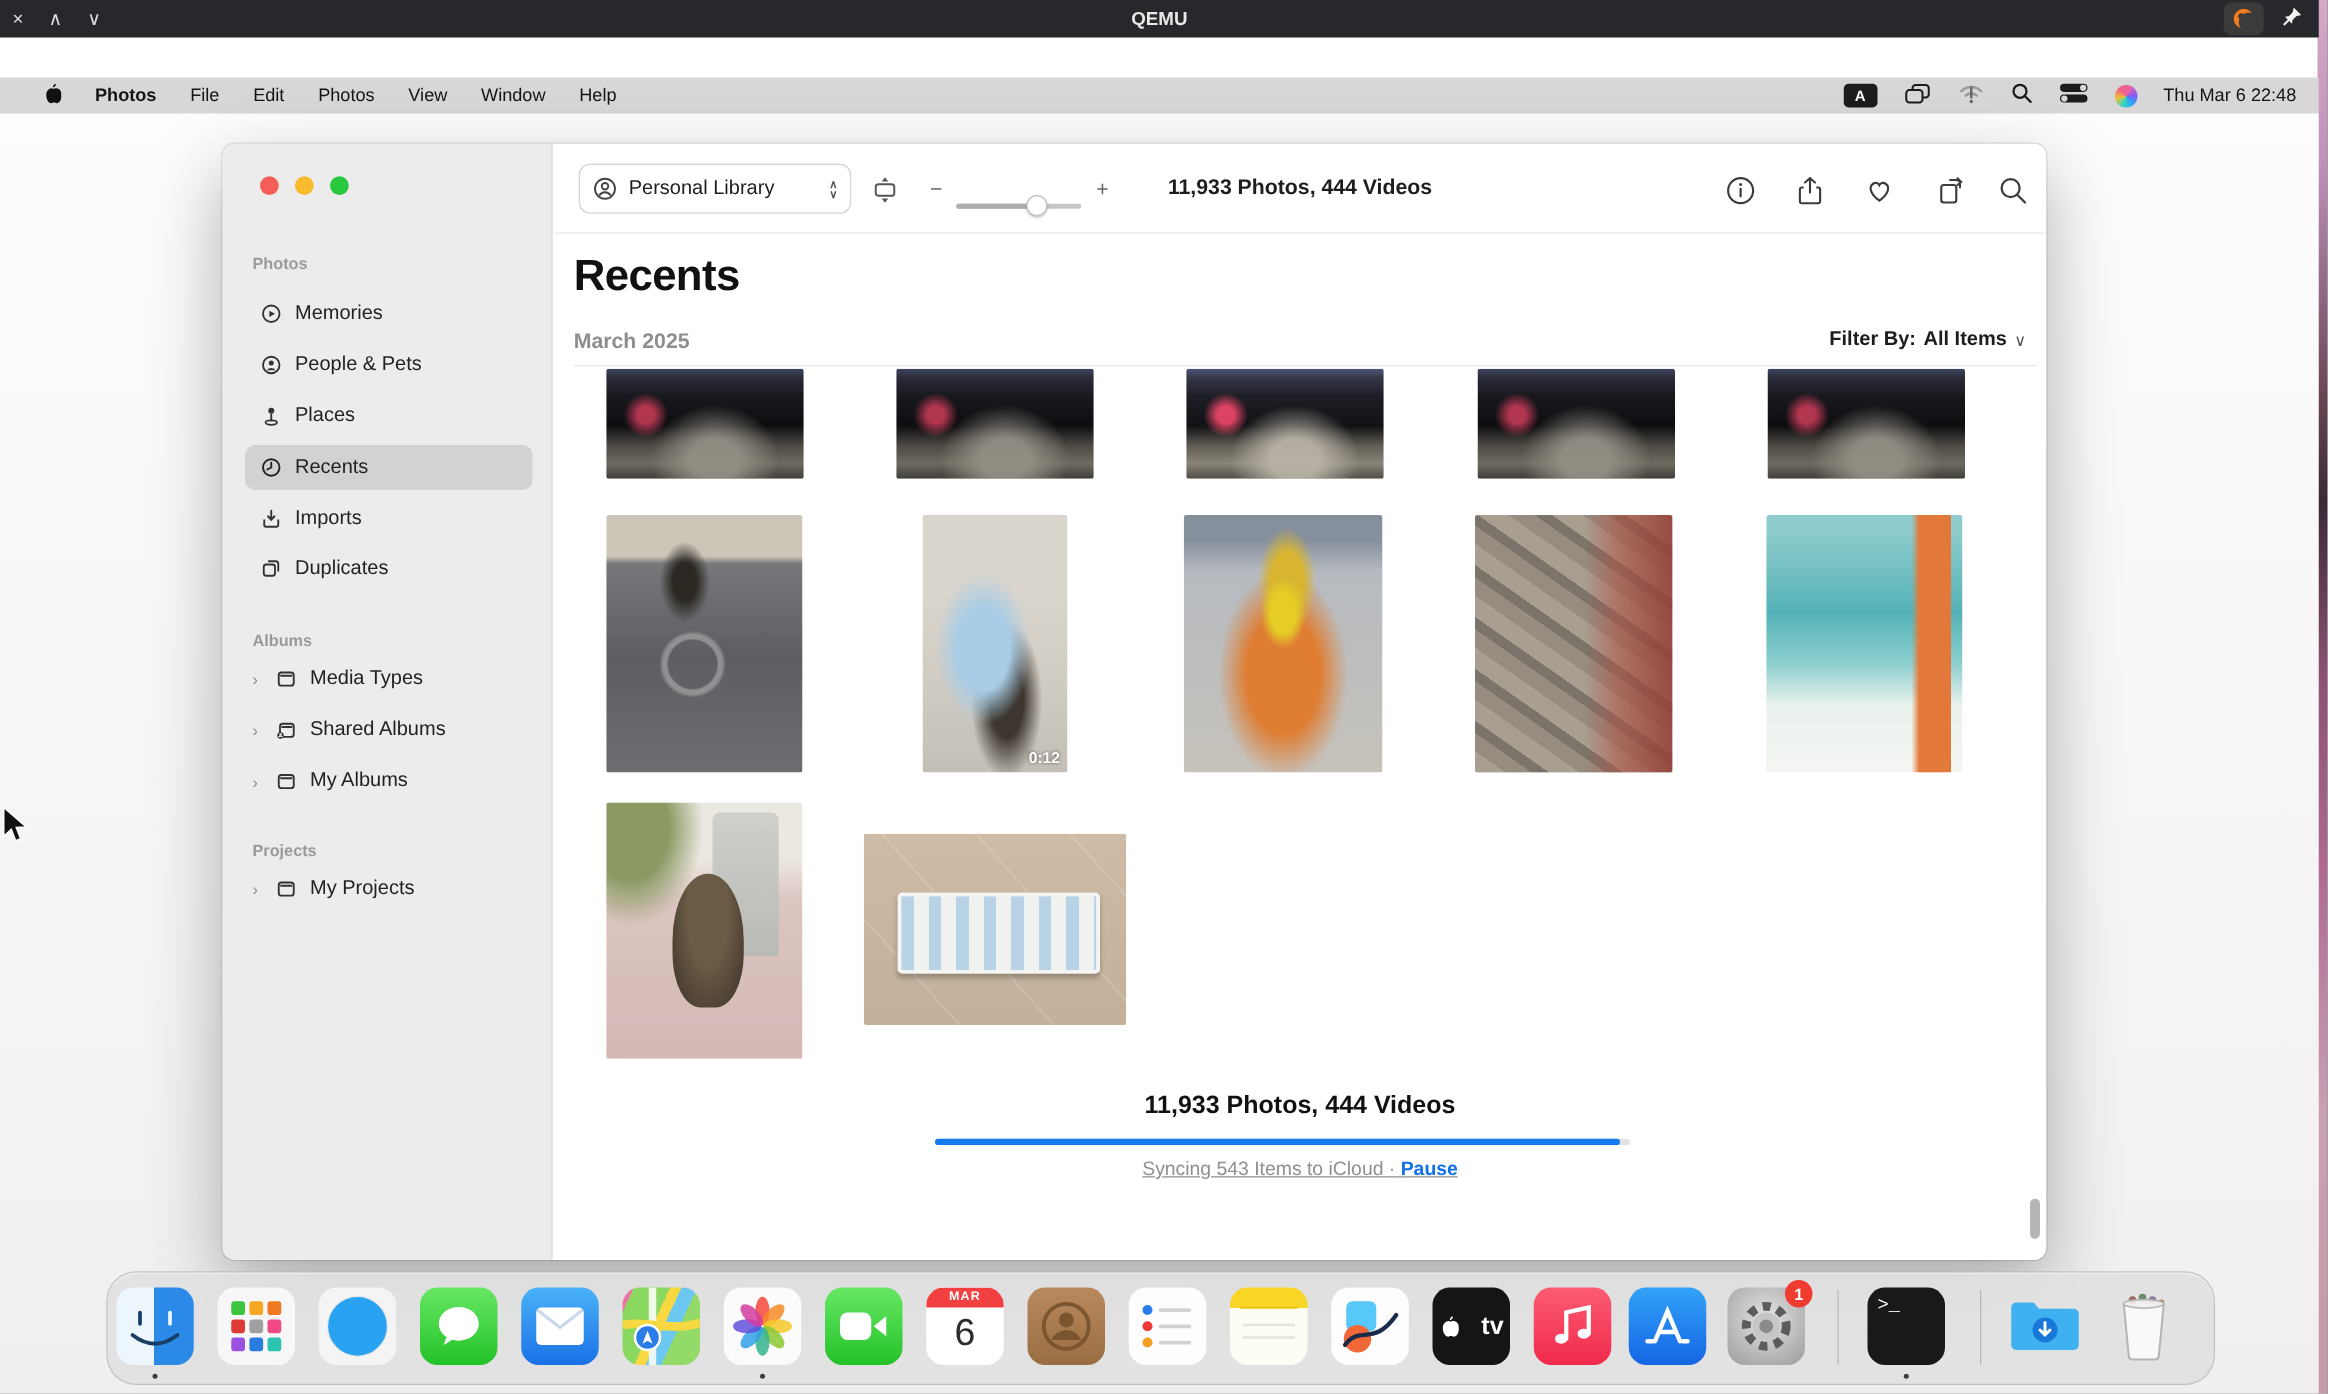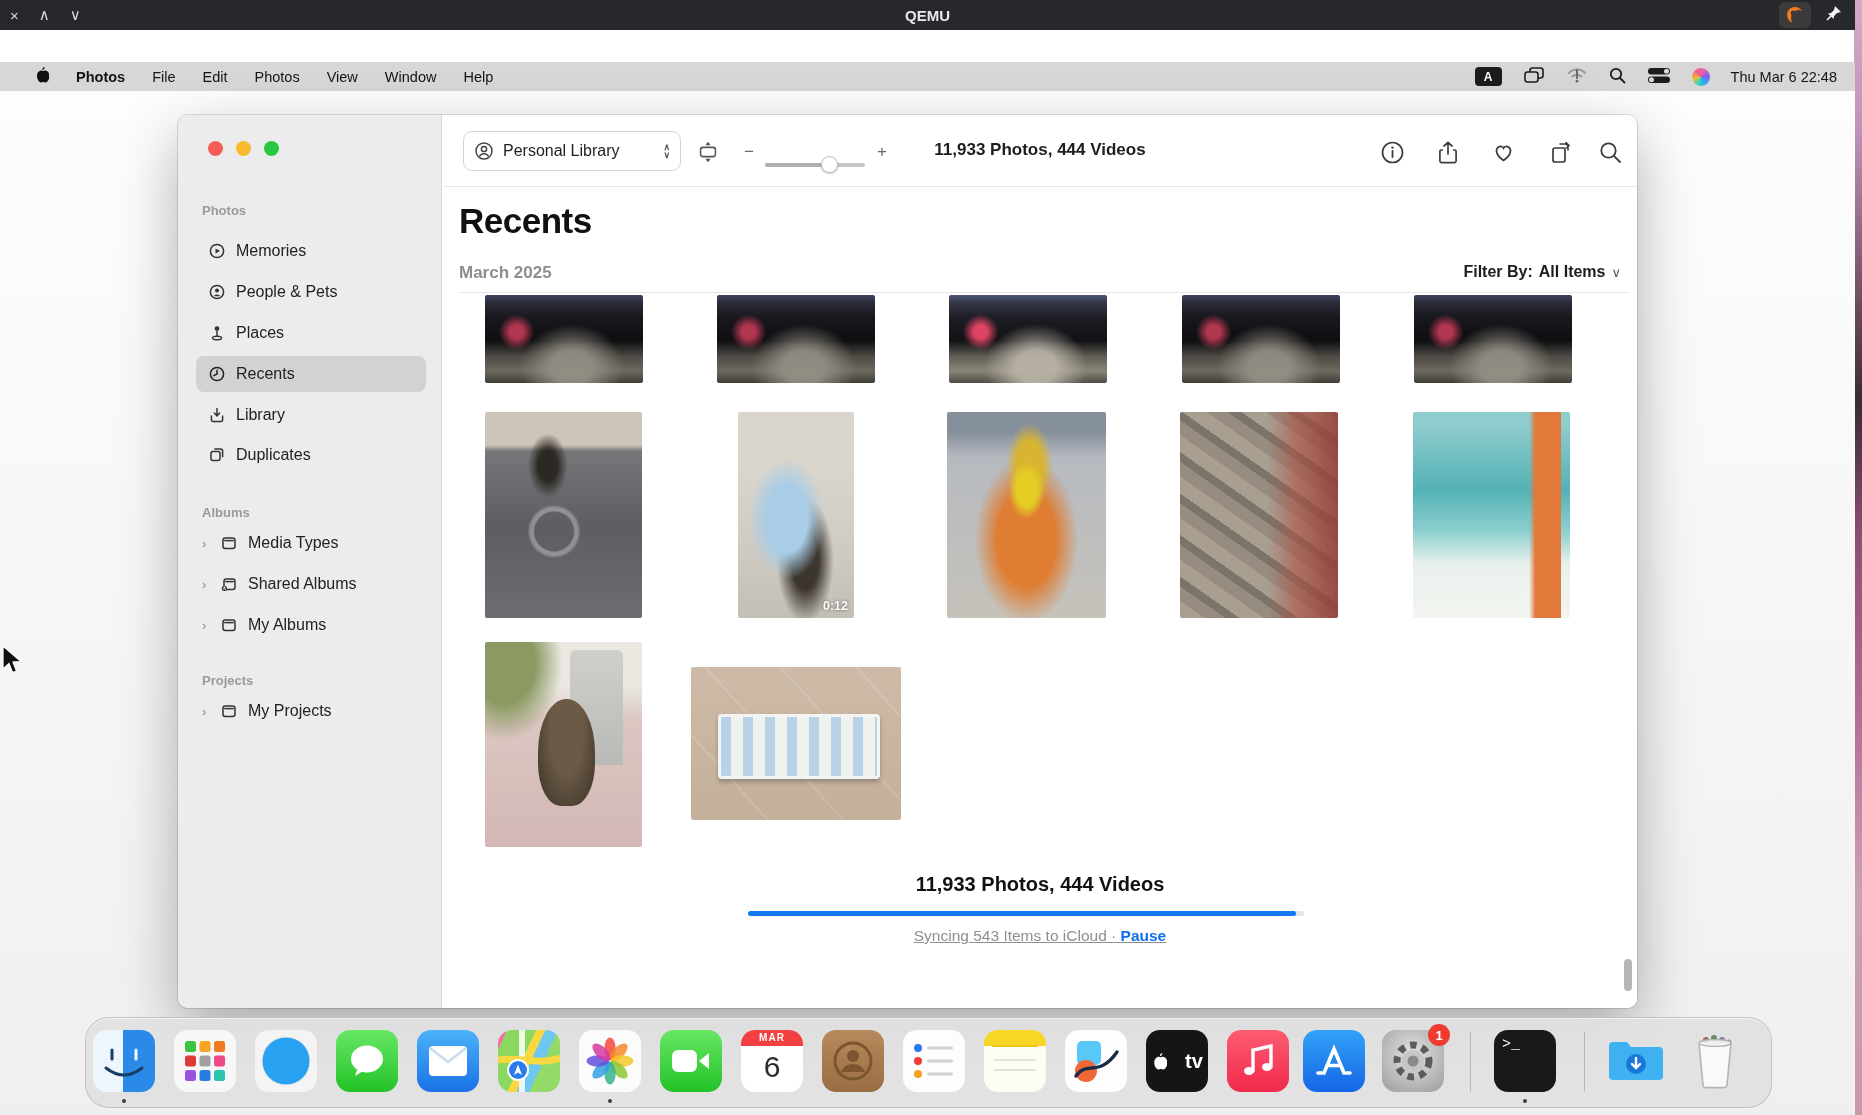--- a/index.html
+++ b/index.html
@@ -274,21 +274,21 @@
             <circle cx="9" cy="9" r="6.6" fill="none" stroke="#222" stroke-width="1.5"></circle>
             <path d="M9 5.2 V9 L5.8 10.6" fill="none" stroke="#222" stroke-width="1.5" stroke-linecap="round"></path>
           </svg>
         <span>Recents</span>
       </div>
       <div class="side-item" style="top:282px">
         <svg class="sic" viewBox="0 0 18 18">
             <path d="M9 2.6 V9.4 M6.4 7 L9 9.8 L11.6 7" fill="none" stroke="#333" stroke-width="1.5" stroke-linecap="round"></path>
             <path d="M3.4 9.6 V14 a1.4 1.4 0 0 0 1.4 1.4 h8.4 a1.4 1.4 0 0 0 1.4-1.4 V9.6" fill="none" stroke="#333" stroke-width="1.5"></path>
           </svg>
-        <span>Library</span>
+        <span>Imports</span>
       </div>
       <div class="side-item" style="top:322px">
         <svg class="sic" viewBox="0 0 18 18">
             <rect x="3" y="5.6" width="9" height="9" rx="2" fill="none" stroke="#333" stroke-width="1.5"></rect>
             <path d="M6.4 3 h6.2 a2 2 0 0 1 2 2 v6.2" fill="none" stroke="#333" stroke-width="1.5"></path>
           </svg>
         <span>Duplicates</span>
       </div>
 
       <div class="side-label" style="top:390px">Albums</div>

